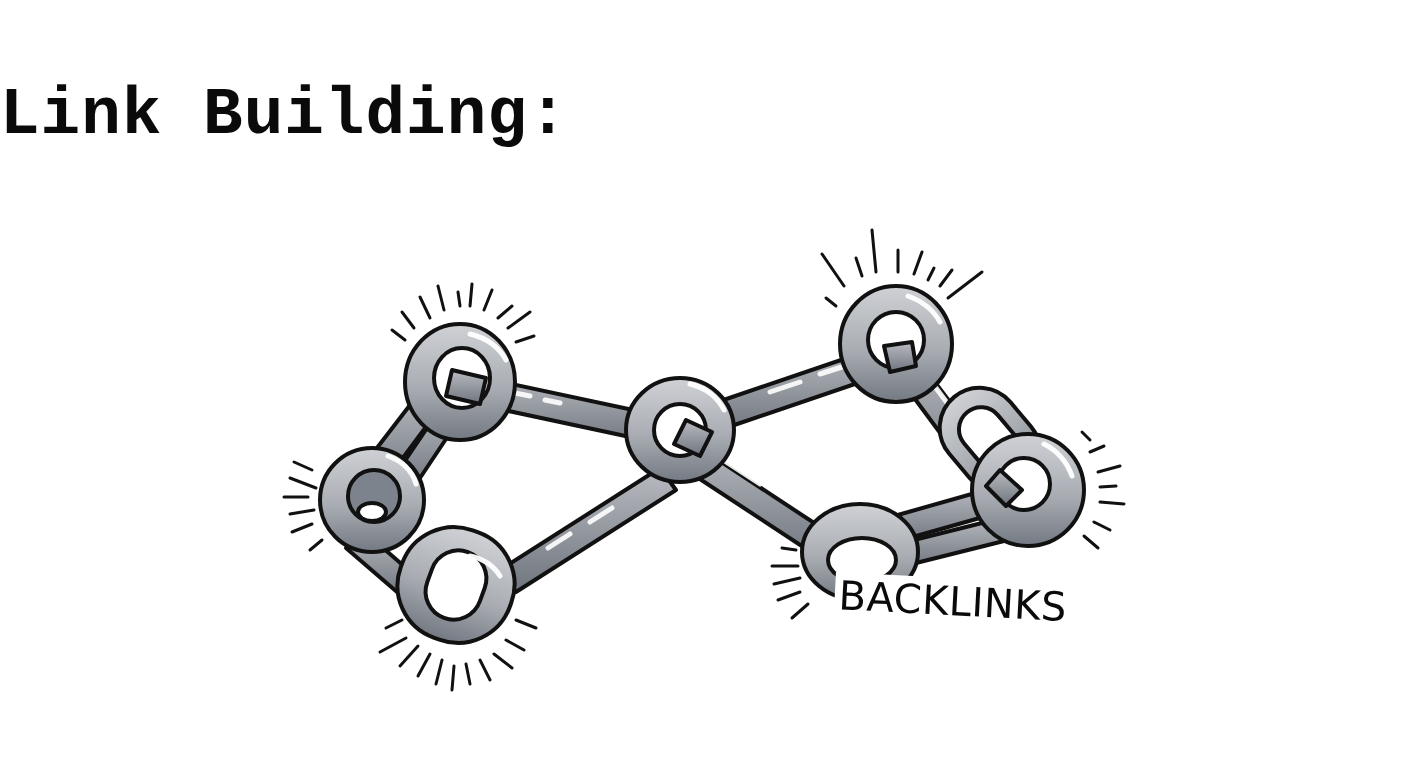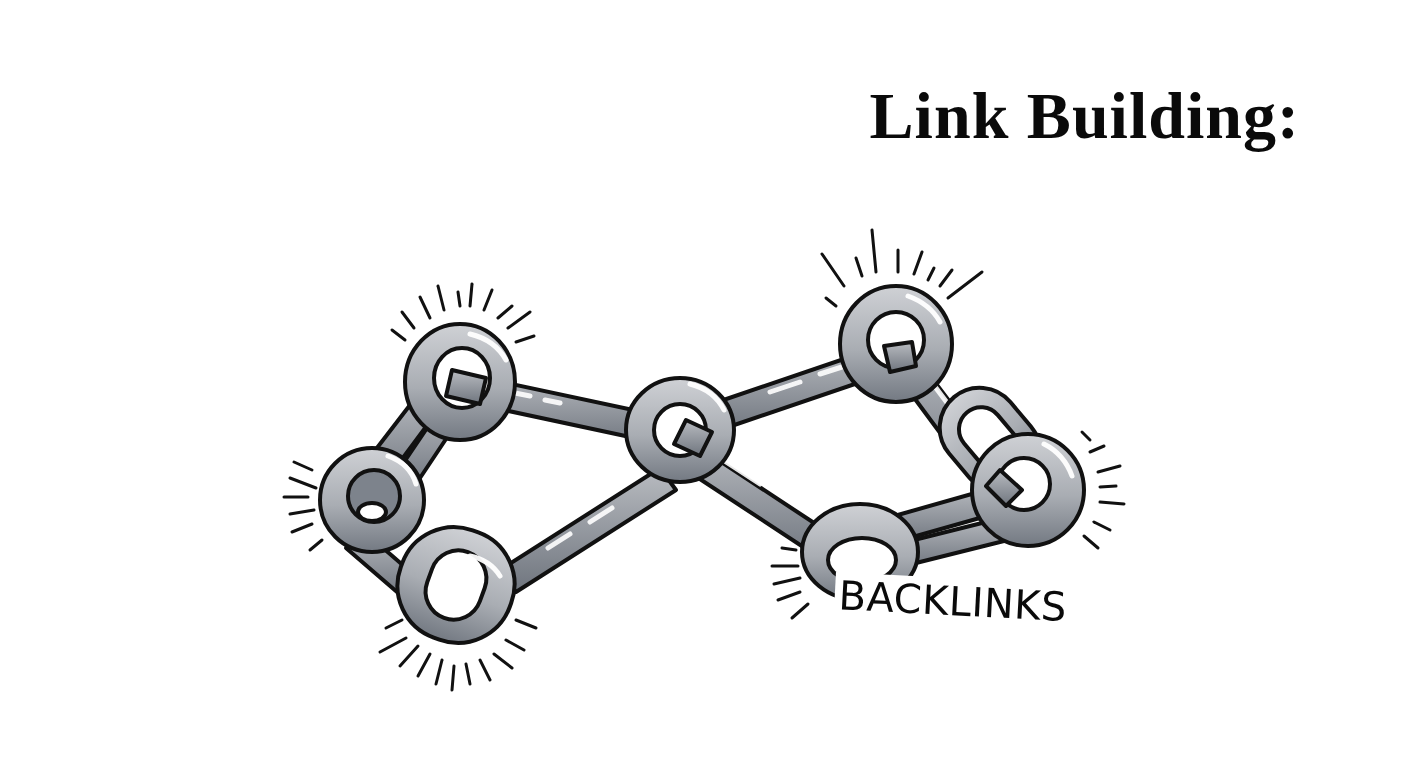--- a/index.html
+++ b/index.html
@@ -1,17 +1,17 @@
 <!DOCTYPE html>
 <html><head>
 <meta charset="utf-8">
 <style>
   html, body { margin:0; padding:0; background:#ffffff; }
   body { width:1408px; height:768px; position:relative; overflow:hidden; font-family:"DejaVu Sans", "Liberation Sans", sans-serif; }
-  .title { position:absolute; left:0; width:1300px; top:78px; text-align:right; font-family:Liberation Serif, serif; font-weight:bold; font-size:66px; letter-spacing:1px; color:#0a0a0a; }
+  .title { position:absolute; left:0; width:1300px; top:78px; text-align:left; font-family:Liberation Mono, monospace; font-weight:bold; font-size:66px; letter-spacing:1px; color:#0a0a0a; }
   .art { position:absolute; left:0; top:0; width:1408px; height:768px; }
   .label { position:absolute; left:836px; top:572px; font-family:"DejaVu Sans", sans-serif; font-size:40px; color:#0a0a0a; transform:rotate(3deg); transform-origin:left top; background:#fff; padding:0 4px; letter-spacing:0.5px; }
 </style>
 </head>
 <body>
 
 <div class="title">Link Building:</div>
 
 <svg class="art" viewBox="0 0 1408 768" xmlns="http://www.w3.org/2000/svg">
   <defs>

